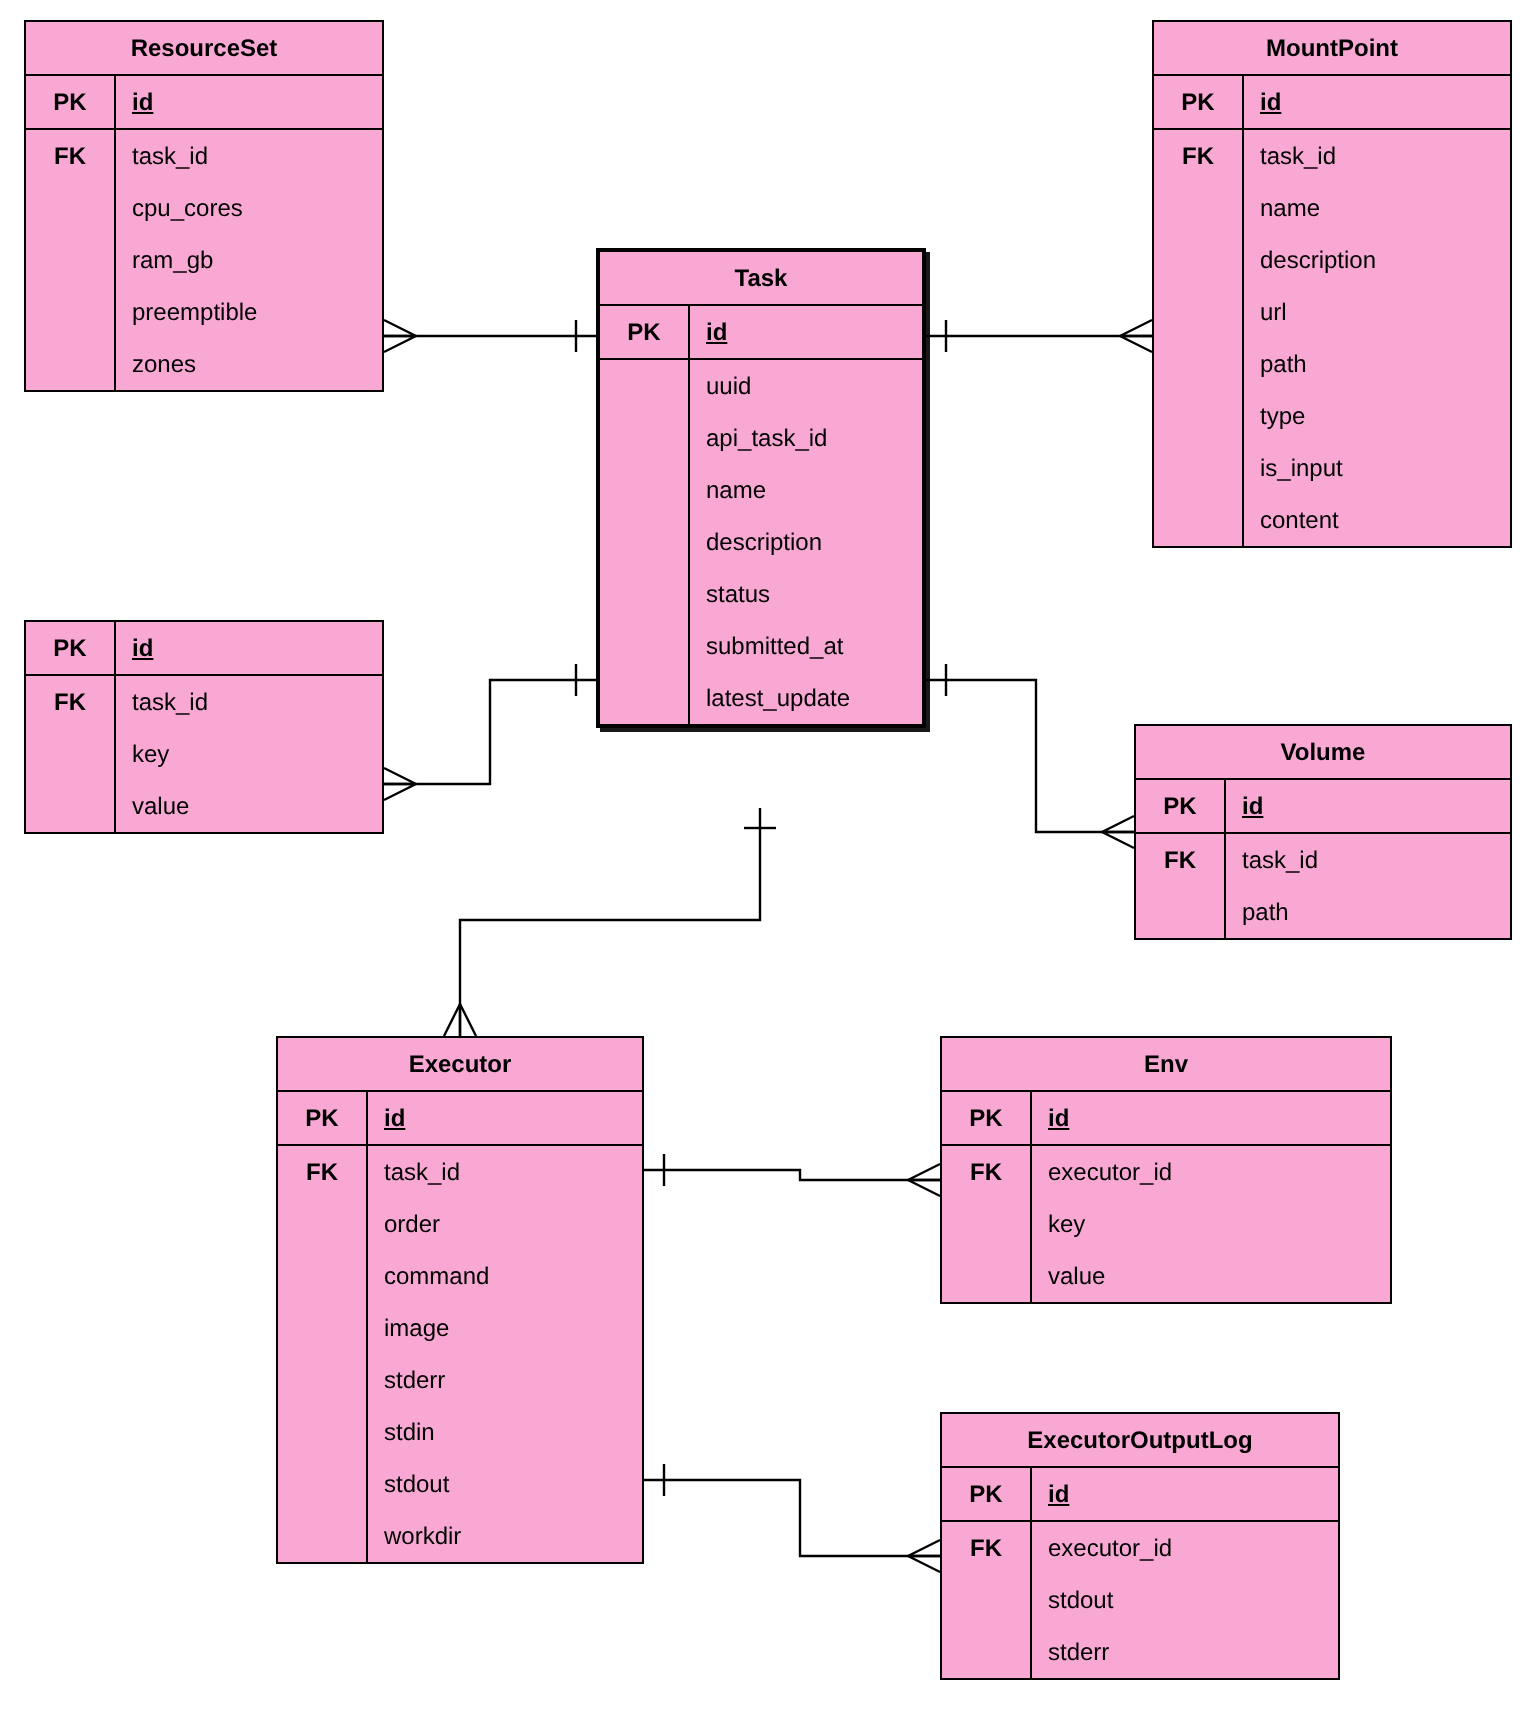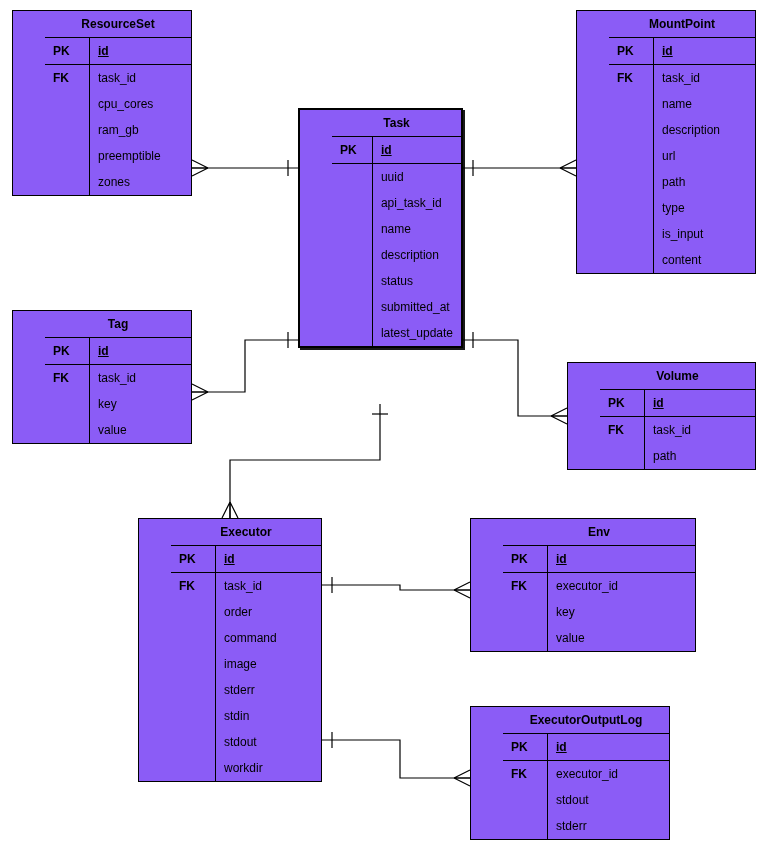--- a/index.html
+++ b/index.html
@@ -12,23 +12,22 @@
   }
   .canvas {
     position: relative;
     width: 764px;
     height: 865px;
     background: #fff;
   }
   .entity {
     position: absolute;
     border: 1px solid #000;
-    background: #8b5cf6;
+    background: #f9a8d4;
     box-sizing: border-box;
-    padding-left: 32px;
   }
   .entity.central {
     border: 2px solid #000;
     box-shadow: 2px 2px 0px rgba(0,0,0,0.9);
   }
   .entity-title {
     text-align: center;
     font-weight: bold;
     padding: 6px 4px;
     border-bottom: 1px solid #000;
@@ -39,20 +38,21 @@
   }
   .entity td {
     padding: 6px 8px;
     vertical-align: middle;
     white-space: nowrap;
   }
   .entity td.keycol {
     width: 28px;
     font-weight: bold;
     border-right: 1px solid #000;
+    text-align: center;
   }
   .entity tr.pkrow td {
     border-bottom: 1px solid #000;
   }
   .entity tr.pkrow td.attrcol {
     font-weight: bold;
     text-decoration: underline;
     margin-top: 32px;
   }
   svg.rel {
@@ -133,21 +133,20 @@
           </tr>
       <tr>
             <td class="keycol"></td>
             <td>zones</td>
           </tr>
     </tbody>
       </table>
   </div>
 
   <div class="entity" style="left:12px; top:310px; width:180px;">
-    <div class="entity-title">Tag</div>
     <table>
       <tbody>
           <tr class="pkrow">
         <td class="keycol">PK</td>
         <td class="attrcol">id</td>
       </tr>
       <tr>
             <td class="keycol">FK</td>
             <td>task_id</td>
           </tr>
@@ -156,21 +155,21 @@
             <td>key</td>
           </tr>
       <tr>
             <td class="keycol"></td>
             <td>value</td>
           </tr>
     </tbody>
       </table>
   </div>
 
-  <div class="entity central" style="left:298px; top:108px; width:165px;">
+  <div class="entity central" style="left:298px; top:124px; width:165px;">
     <div class="entity-title">Task</div>
     <table>
       <tbody>
           <tr class="pkrow">
         <td class="keycol">PK</td>
         <td class="attrcol">id</td>
       </tr>
       <tr>
             <td class="keycol"></td>
             <td>uuid</td>

